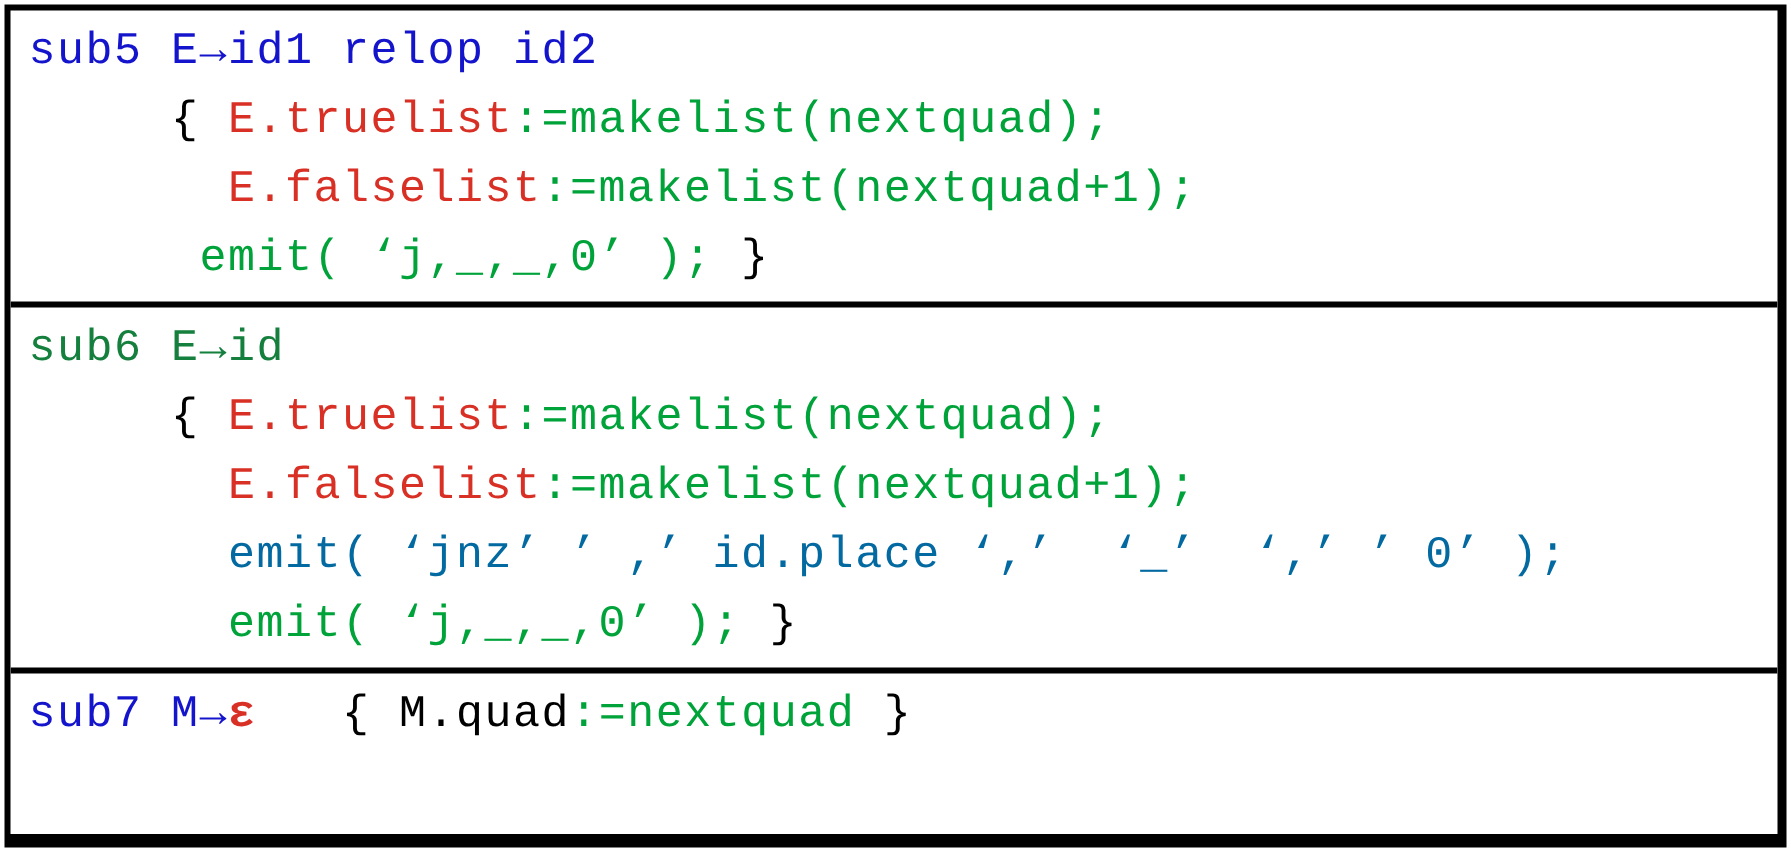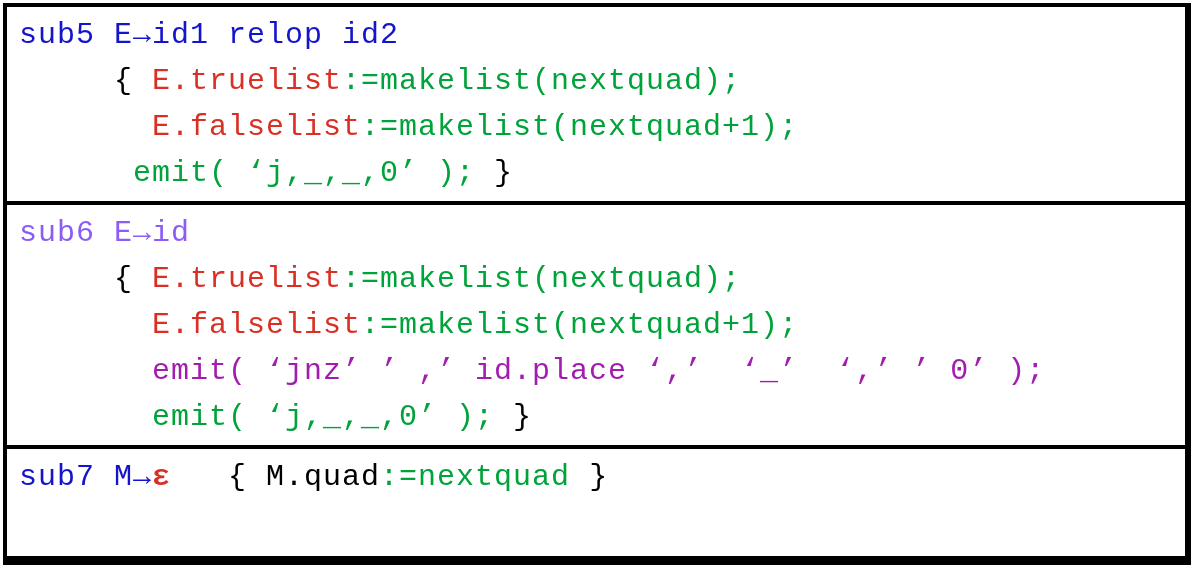--- a/index.html
+++ b/index.html
@@ -47,24 +47,24 @@
 <div class="frame" data-name="semantic-rules-table">
 
   <section class="rule" data-name="rule-sub5">
     <div class="line" data-name="rule-heading-line"><span data-name="rule-heading" style="color: rgb(20, 20, 204);">sub5 E→id1 relop id2</span></div>
     <div class="line" data-name="code-line"><span data-name="code-segment" style="color: rgb(0, 0, 0);">     { </span><span data-name="attribute-ref" style="color: rgb(217, 48, 37);">E.truelist</span><span data-name="code-segment" style="color: rgb(0, 163, 57);">:=makelist(nextquad);</span></div>
     <div class="line" data-name="code-line"><span data-name="attribute-ref" style="color: rgb(217, 48, 37);">       E.falselist</span><span data-name="code-segment" style="color: rgb(0, 163, 57);">:=makelist(nextquad+1);</span></div>
     <div class="line" data-name="code-line"><span data-name="code-segment" style="color: rgb(0, 163, 57);">      emit( ‘j,_,_,0’ ); </span><span data-name="code-segment" style="color: rgb(0, 0, 0);">}</span></div>
   </section>
 
   <section class="rule" data-name="rule-sub6">
-    <div class="line" data-name="rule-heading-line"><span data-name="rule-heading" style="color: #8b5cf6;">sub6 E→id</span></div>
+    <div class="line" data-name="rule-heading-line"><span data-name="rule-heading" style="color: #15803d;">sub6 E→id</span></div>
     <div class="line" data-name="code-line"><span data-name="code-segment" style="color: rgb(0, 0, 0);">     { </span><span data-name="attribute-ref" style="color: rgb(217, 48, 37);">E.truelist</span><span data-name="code-segment" style="color: rgb(0, 163, 57);">:=makelist(nextquad);</span></div>
     <div class="line" data-name="code-line"><span data-name="attribute-ref" style="color: rgb(217, 48, 37);">       E.falselist</span><span data-name="code-segment" style="color: rgb(0, 163, 57);">:=makelist(nextquad+1);</span></div>
-    <div class="line" data-name="code-line"><span data-name="code-segment" style="color: #a21caf;">       emit( ‘jnz’ ’ ,’ id.place ‘,’  ‘_’  ‘,’ ’ 0’ );</span></div>
+    <div class="line" data-name="code-line"><span data-name="code-segment" style="color: #0369a1;">       emit( ‘jnz’ ’ ,’ id.place ‘,’  ‘_’  ‘,’ ’ 0’ );</span></div>
     <div class="line" data-name="code-line"><span data-name="code-segment" style="color: rgb(0, 163, 57);">       emit( ‘j,_,_,0’ ); </span><span data-name="code-segment" style="color: rgb(0, 0, 0);">}</span></div>
   </section>
 
   <section class="rule" data-name="rule-sub7">
     <div class="line" data-name="rule-heading-line"><span data-name="rule-heading" style="color: rgb(20, 20, 204);">sub7 M→</span><span data-name="epsilon-symbol" style="color: rgb(217, 48, 37);">ε</span><span data-name="code-segment" style="color: rgb(0, 0, 0);">   { M.quad</span><span data-name="code-segment" style="color: rgb(0, 163, 57);">:=nextquad</span><span data-name="code-segment" style="color: rgb(0, 0, 0);"> }</span></div>
   </section>
 
 </div>
 
 </body></html>

